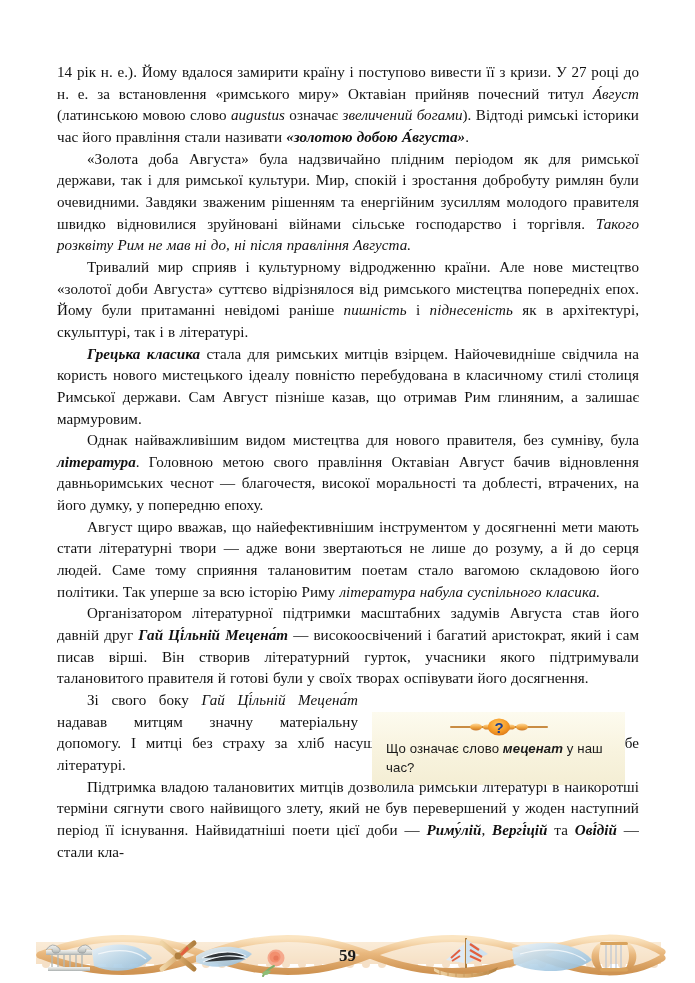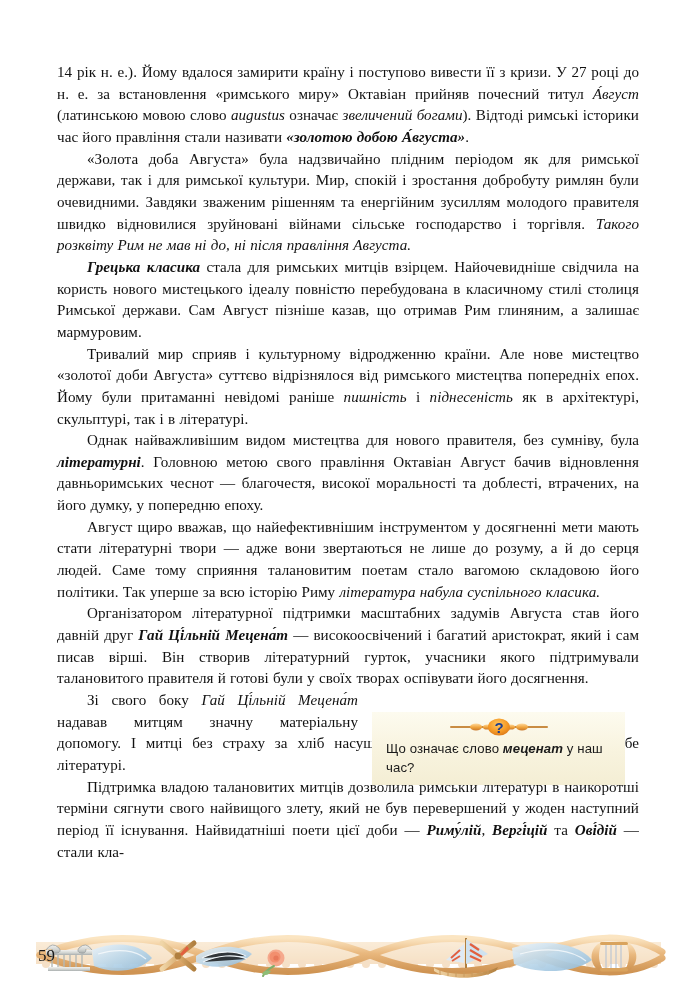--- a/index.html
+++ b/index.html
@@ -88,39 +88,39 @@
     left: 0;
     top: 928px;
     width: 695px;
     height: 55px;
   }
   #page-number {
     position: absolute;
     left: 0;
     right: 0;
     top: 946px;
+    text-align: center;
     font-family: "Liberation Serif", "DejaVu Serif", serif;
     font-size: 17px;
-    font-weight: normal;
+    font-weight: bold;
     color: #1a1a1a;
     z-index: 5;
-    padding-left: 38px;
   }
 </style>
 </head>
 <body>
 
 <div id="page">
 
   <div id="text-column">
     <p class="para no-indent">14 рік н. е.). Йому вдалося замирити країну і поступово вивести її з кризи. У 27 році до н. е. за встановлення «римського миру» Октавіан прийняв почесний титул <i>А́вгуст</i> (латинською мовою слово <i>augustus</i> означає <i>звеличений богами</i>). Відтоді римські історики час його правління стали називати <span class="bi">«золотою добою А́вгуста»</span>.</p>
     <p class="para">«Золота доба Августа» була надзвичайно плідним періодом як для римської держави, так і для римської культури. Мир, спокій і зростання добробуту римлян були очевидними. Завдяки зваженим рішенням та енергійним зусиллям молодого правителя швидко відновилися зруйновані війнами сільське господарство і торгівля. <i>Такого розквіту Рим не мав ні до, ні після правління Августа.</i></p>
+    <p class="para">Тривалий мир сприяв і культурному відродженню країни. Але нове мистецтво «золотої доби Августа» суттєво відрізнялося від римського мистецтва попередніх епох. Йому були притаманні невідомі раніше <i>пишність</i> і <i>піднесеність</i> як в архітектурі, скульптурі, так і в літературі.</p>
     <p class="para"><span class="bi">Грецька класика</span> стала для римських митців взірцем. Найочевидніше свідчила на користь нового мистецького ідеалу повністю перебудована в класичному стилі столиця Римської держави. Сам Август пізніше казав, що отримав Рим глиняним, а залишає мармуровим.</p>
-    <p class="para">Тривалий мир сприяв і культурному відродженню країни. Але нове мистецтво «золотої доби Августа» суттєво відрізнялося від римського мистецтва попередніх епох. Йому були притаманні невідомі раніше <i>пишність</i> і <i>піднесеність</i> як в архітектурі, скульптурі, так і в літературі.</p>
-    <p class="para">Однак найважливішим видом мистецтва для нового правителя, без сумніву, була <span class="bi">літературні</span>. Головною метою свого правління Октавіан Август бачив відновлення давньоримських чеснот — благочестя, високої моральності та доблесті, втрачених, на його думку, у попередню епоху.</p>
+    <p class="para">Однак найважливішим видом мистецтва для нового правителя, без сумніву, була <span class="bi">література</span>. Головною метою свого правління Октавіан Август бачив відновлення давньоримських чеснот — благочестя, високої моральності та доблесті, втрачених, на його думку, у попередню епоху.</p>
     <p class="para">Август щиро вважав, що найефективнішим інструментом у досягненні мети мають стати літературні твори — адже вони звертаються не лише до розуму, а й до серця людей. Саме тому сприяння талановитим поетам стало вагомою складовою його політики. Так уперше за всю історію Риму <i>література набула суспільного класика.</i></p>
     <p class="para">Організатором літературної підтримки масштабних задумів Августа став його давній друг <span class="bi">Гай Ці́льній Мецена́т</span> — високоосвічений і багатий аристократ, який і сам писав вірші. Він створив літературний гурток, учасники якого підтримували талановитого правителя й готові були у своїх творах оспівувати його досягнення.</p>
     <p class="para"><span style="float: right; clear: right; width: 281px; height: 21.3438px; margin-top: 21.9688px;"></span>Зі свого боку <i>Гай Ці́льній Мецена́т</i> надавав митцям значну матеріальну допомогу. І митці без страху за хліб насущний могли повністю присвятити себе літературі.</p>
     <p class="para">Підтримка владою талановитих митців дозволила римській літературі в найкоротші терміни сягнути свого найвищого злету, який не був перевершений у жоден наступний період її існування. Найвидатніші поети цієї доби — <span class="bi">Риму́лій</span>, <span class="bi">Вергі́цій</span> та <span class="bi">Ові́дій</span> — стали кла-</p>
   </div>
 
   <div id="callout">
     <div id="callout-icon">
       <svg viewBox="0 0 106 20" width="106" height="20" aria-hidden="true">
         <defs>

